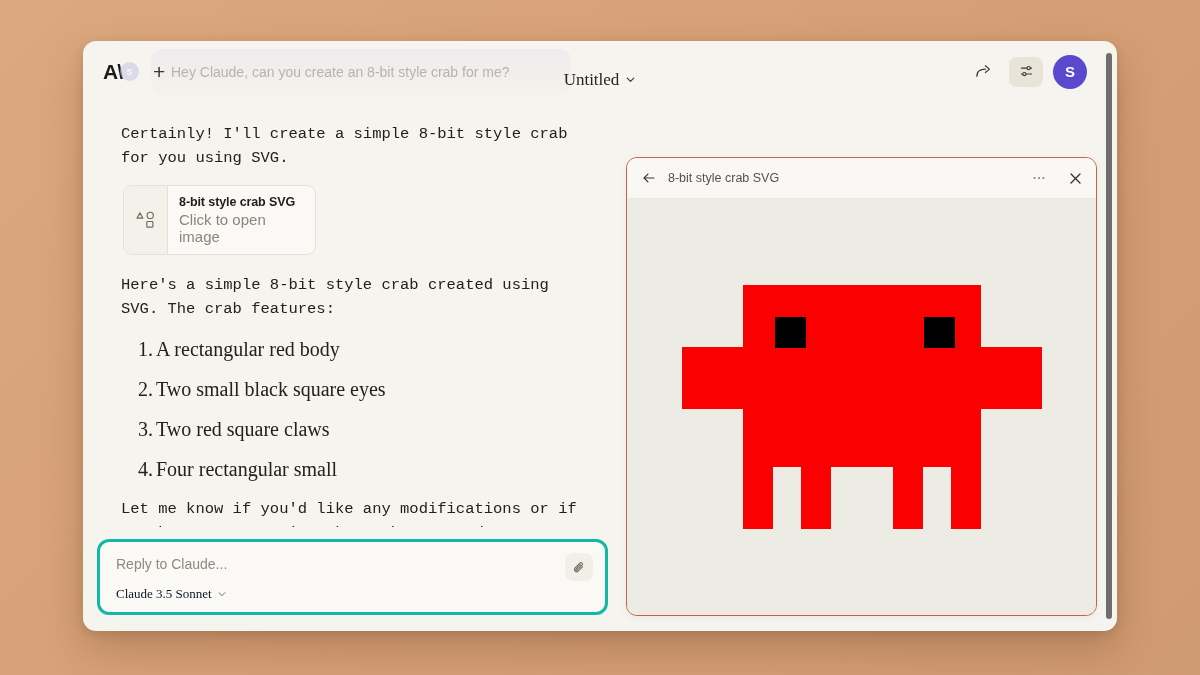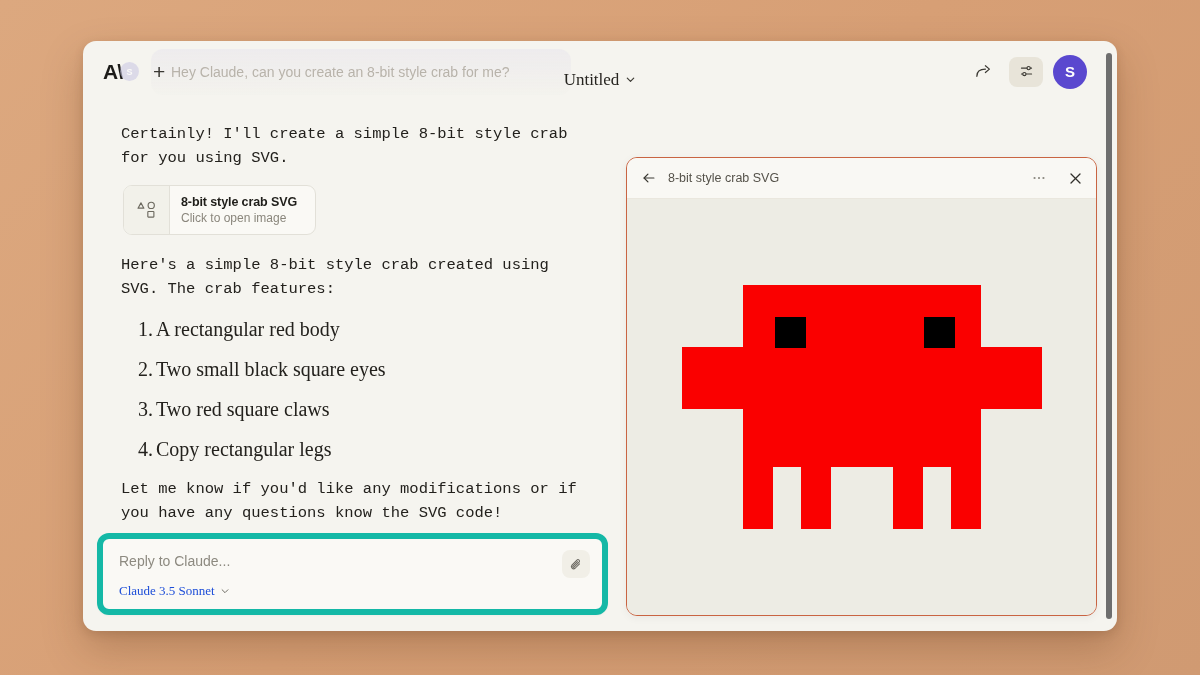--- a/index.html
+++ b/index.html
@@ -176,21 +176,21 @@
     background: #f2f1ea;
     color: #6d6a60;
   }
   #artifact-card .meta { padding: 9px 10px 9px 11px; }
   #artifact-card .meta .t1 {
     font-size: 12.5px; font-weight: 700; color: #1f1e1a;
     font-family: "Liberation Sans", sans-serif;
     letter-spacing: -.1px;
   }
   #artifact-card .meta .t2 {
-    font-size: 12px; color: #8a867c; margin-top: 2px;
+    font-size: 15px; color: #8a867c; margin-top: 2px;
     font-family: "Liberation Sans", sans-serif;
   }
 
   ol.features {
     list-style: none;
     margin: 0 0 15px 0;
     padding: 0;
     counter-reset: f;
   }
   ol.features li {
@@ -206,35 +206,35 @@
   ol.features li::before {
     content: counter(f) ".";
     position: absolute;
     left: 17px;
   }
 
   
   #composer {
     margin: 12px 2px 16px 0;
     background: #faf9f5;
-    border: 6px solid #14b8a6;
+    border: 3px solid #14b8a6;
     border-radius: 12px;
     padding: 14px 32px 10px 16px;
     position: relative;
     box-shadow: 0 1px 2px rgba(0,0,0,.03);
   }
   #composer-placeholder {
     font-size: 14px; color: #8d8a80;
     font-family: "Liberation Sans", sans-serif;
     margin-bottom: 14px;
   }
   #model-select {
     display: flex; align-items: center; gap: 5px;
     font-family: "Liberation Serif", serif;
-    font-size: 13px; color: #1d4ed8;
+    font-size: 13px; color: #0f172a;
     cursor: pointer; width: fit-content;
   }
   #attach-btn {
     position: absolute; right: 12px; top: 11px;
     width: 28px; height: 28px; border-radius: 8px;
     background: #f1efe7;
     display: flex; align-items: center; justify-content: center;
     cursor: pointer; color: #6b6860;
   }
 
@@ -365,21 +365,21 @@
               <div class="t2">Click to open image</div>
             </div>
           </div>
 
           <p class="msg-p">Here's a simple 8-bit style crab created using SVG. The crab features:</p>
 
           <ol class="features">
             <li>A rectangular red body</li>
             <li>Two small black square eyes</li>
             <li>Two red square claws</li>
-            <li>Copy rectangular legs</li>
+            <li>Four rectangular small</li>
           </ol>
 
           <p class="msg-p">Let me know if you'd like any modifications or if you have any questions know the SVG code!</p>
 
         </div>
 
         <div id="composer">
           <div id="composer-placeholder">Reply to Claude...</div>
           <div id="model-select">
             <span>Claude 3.5 Sonnet</span>

